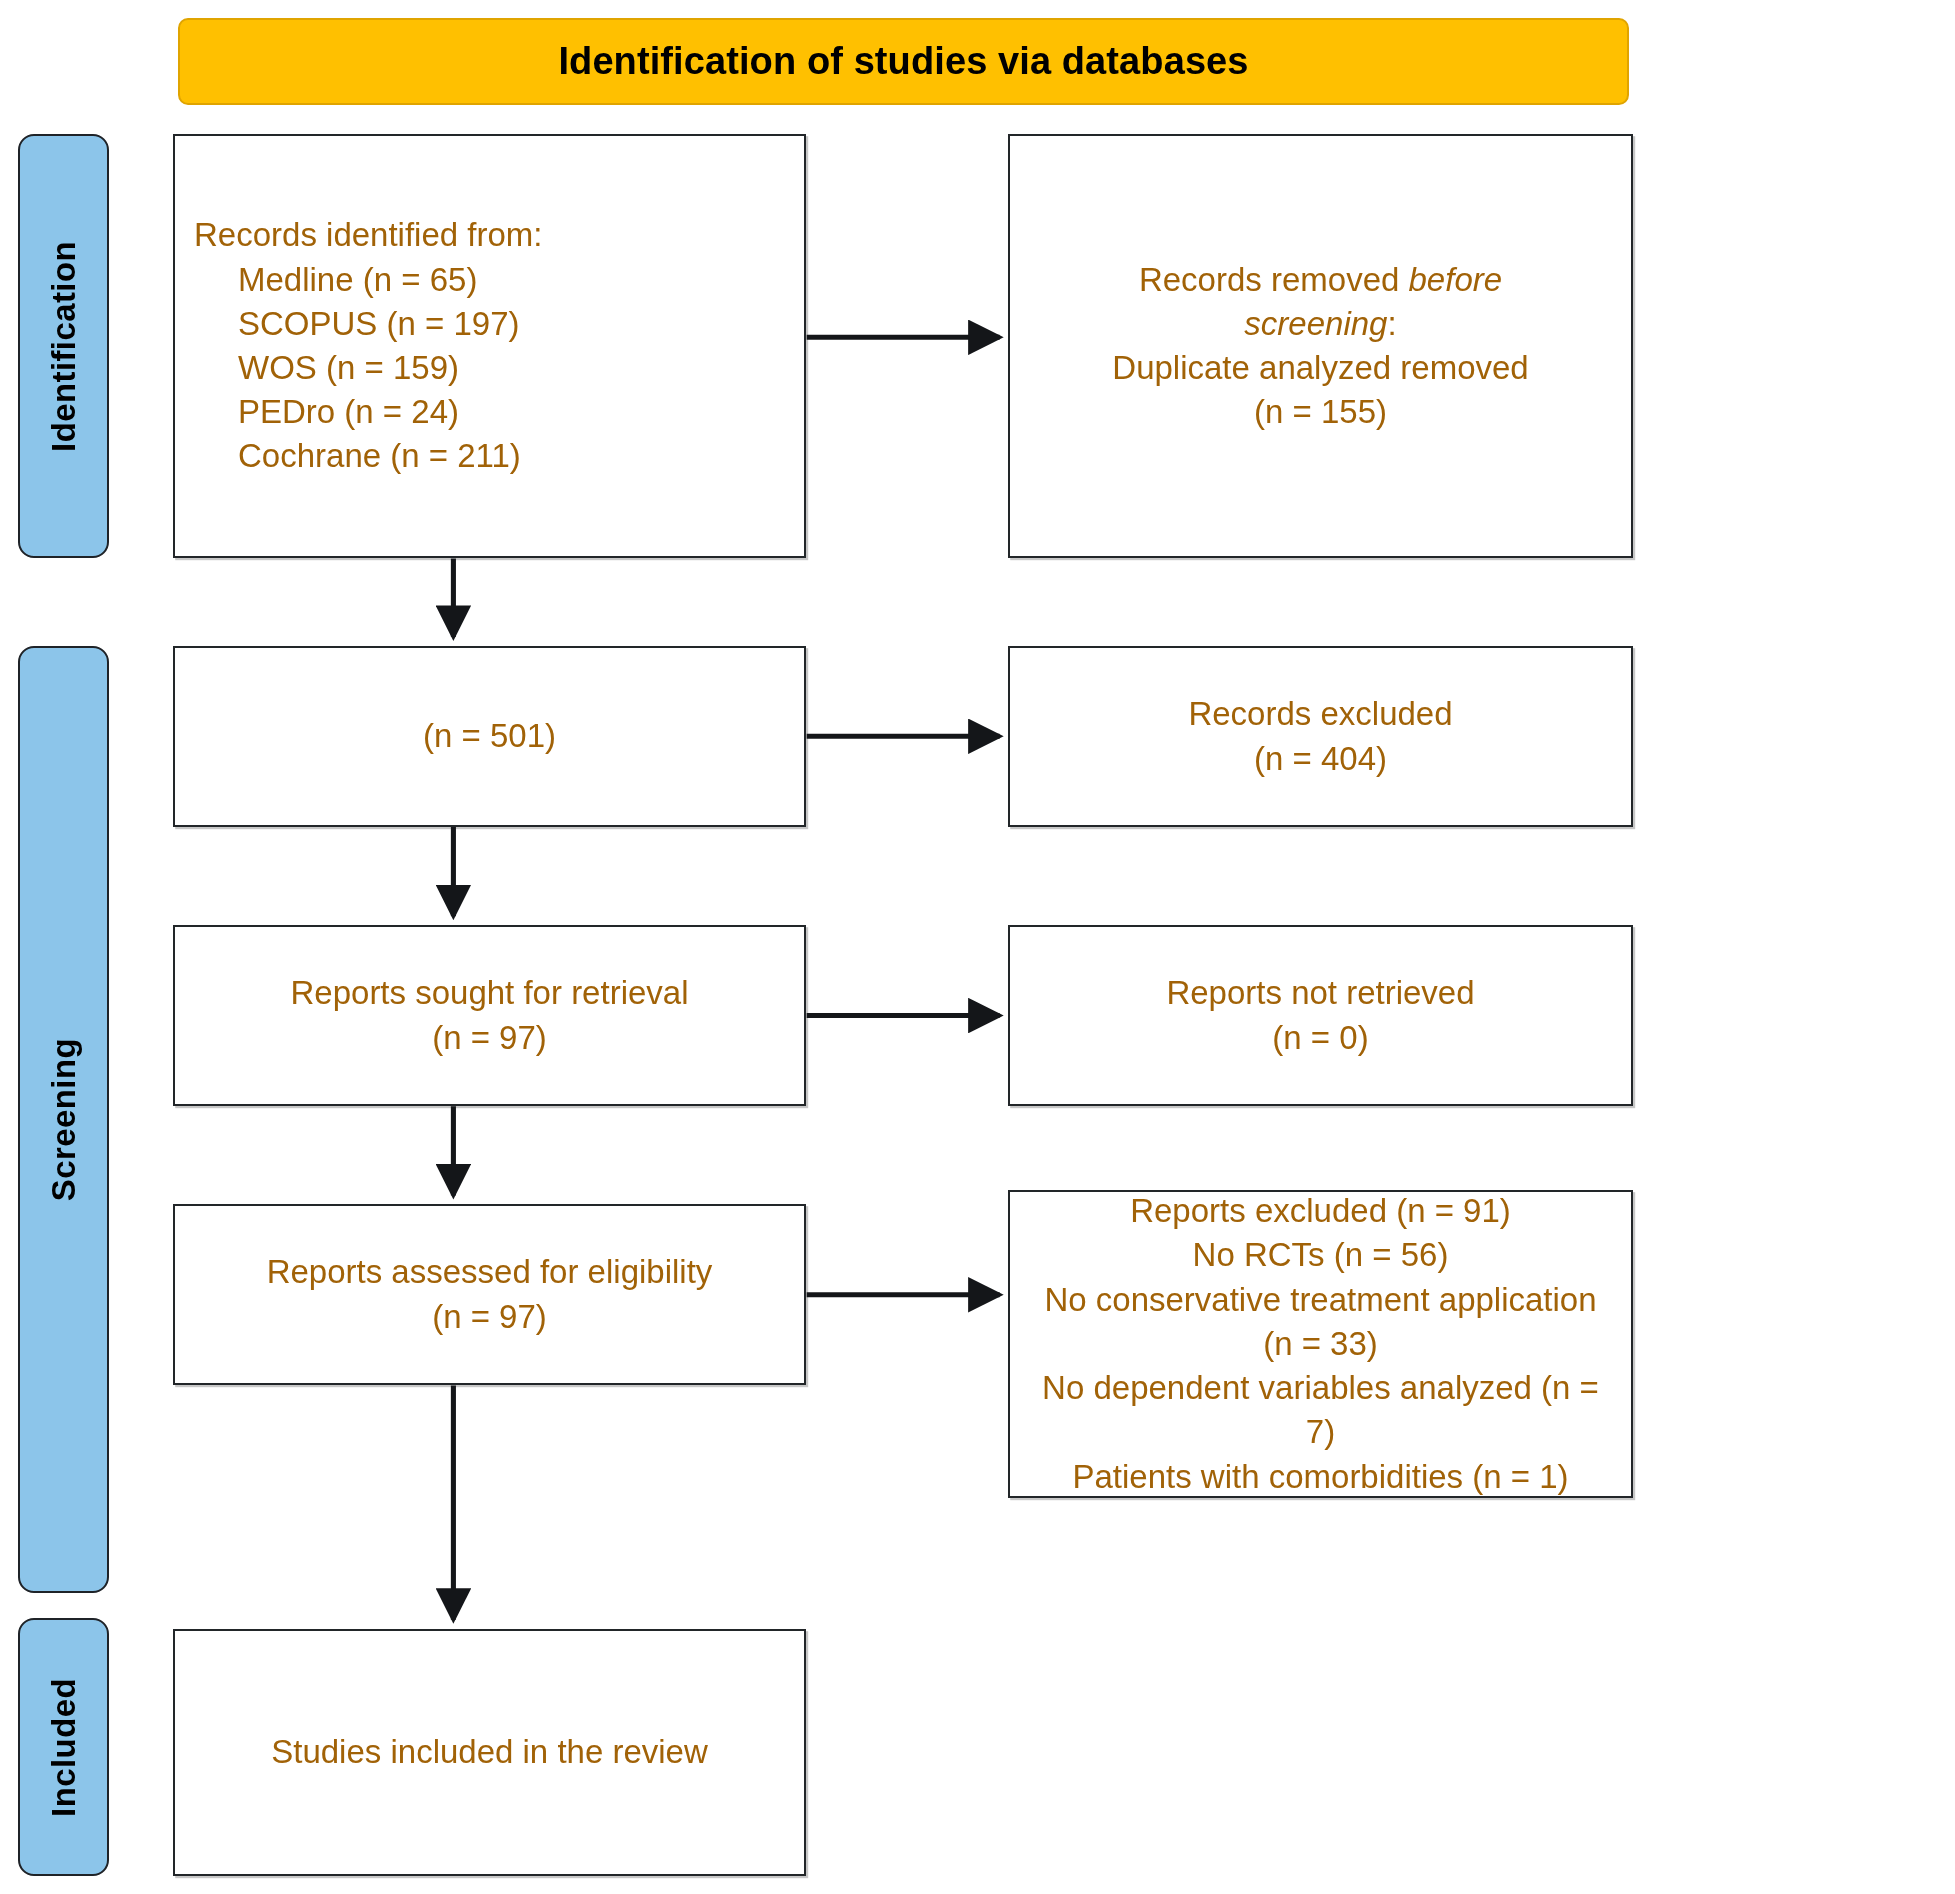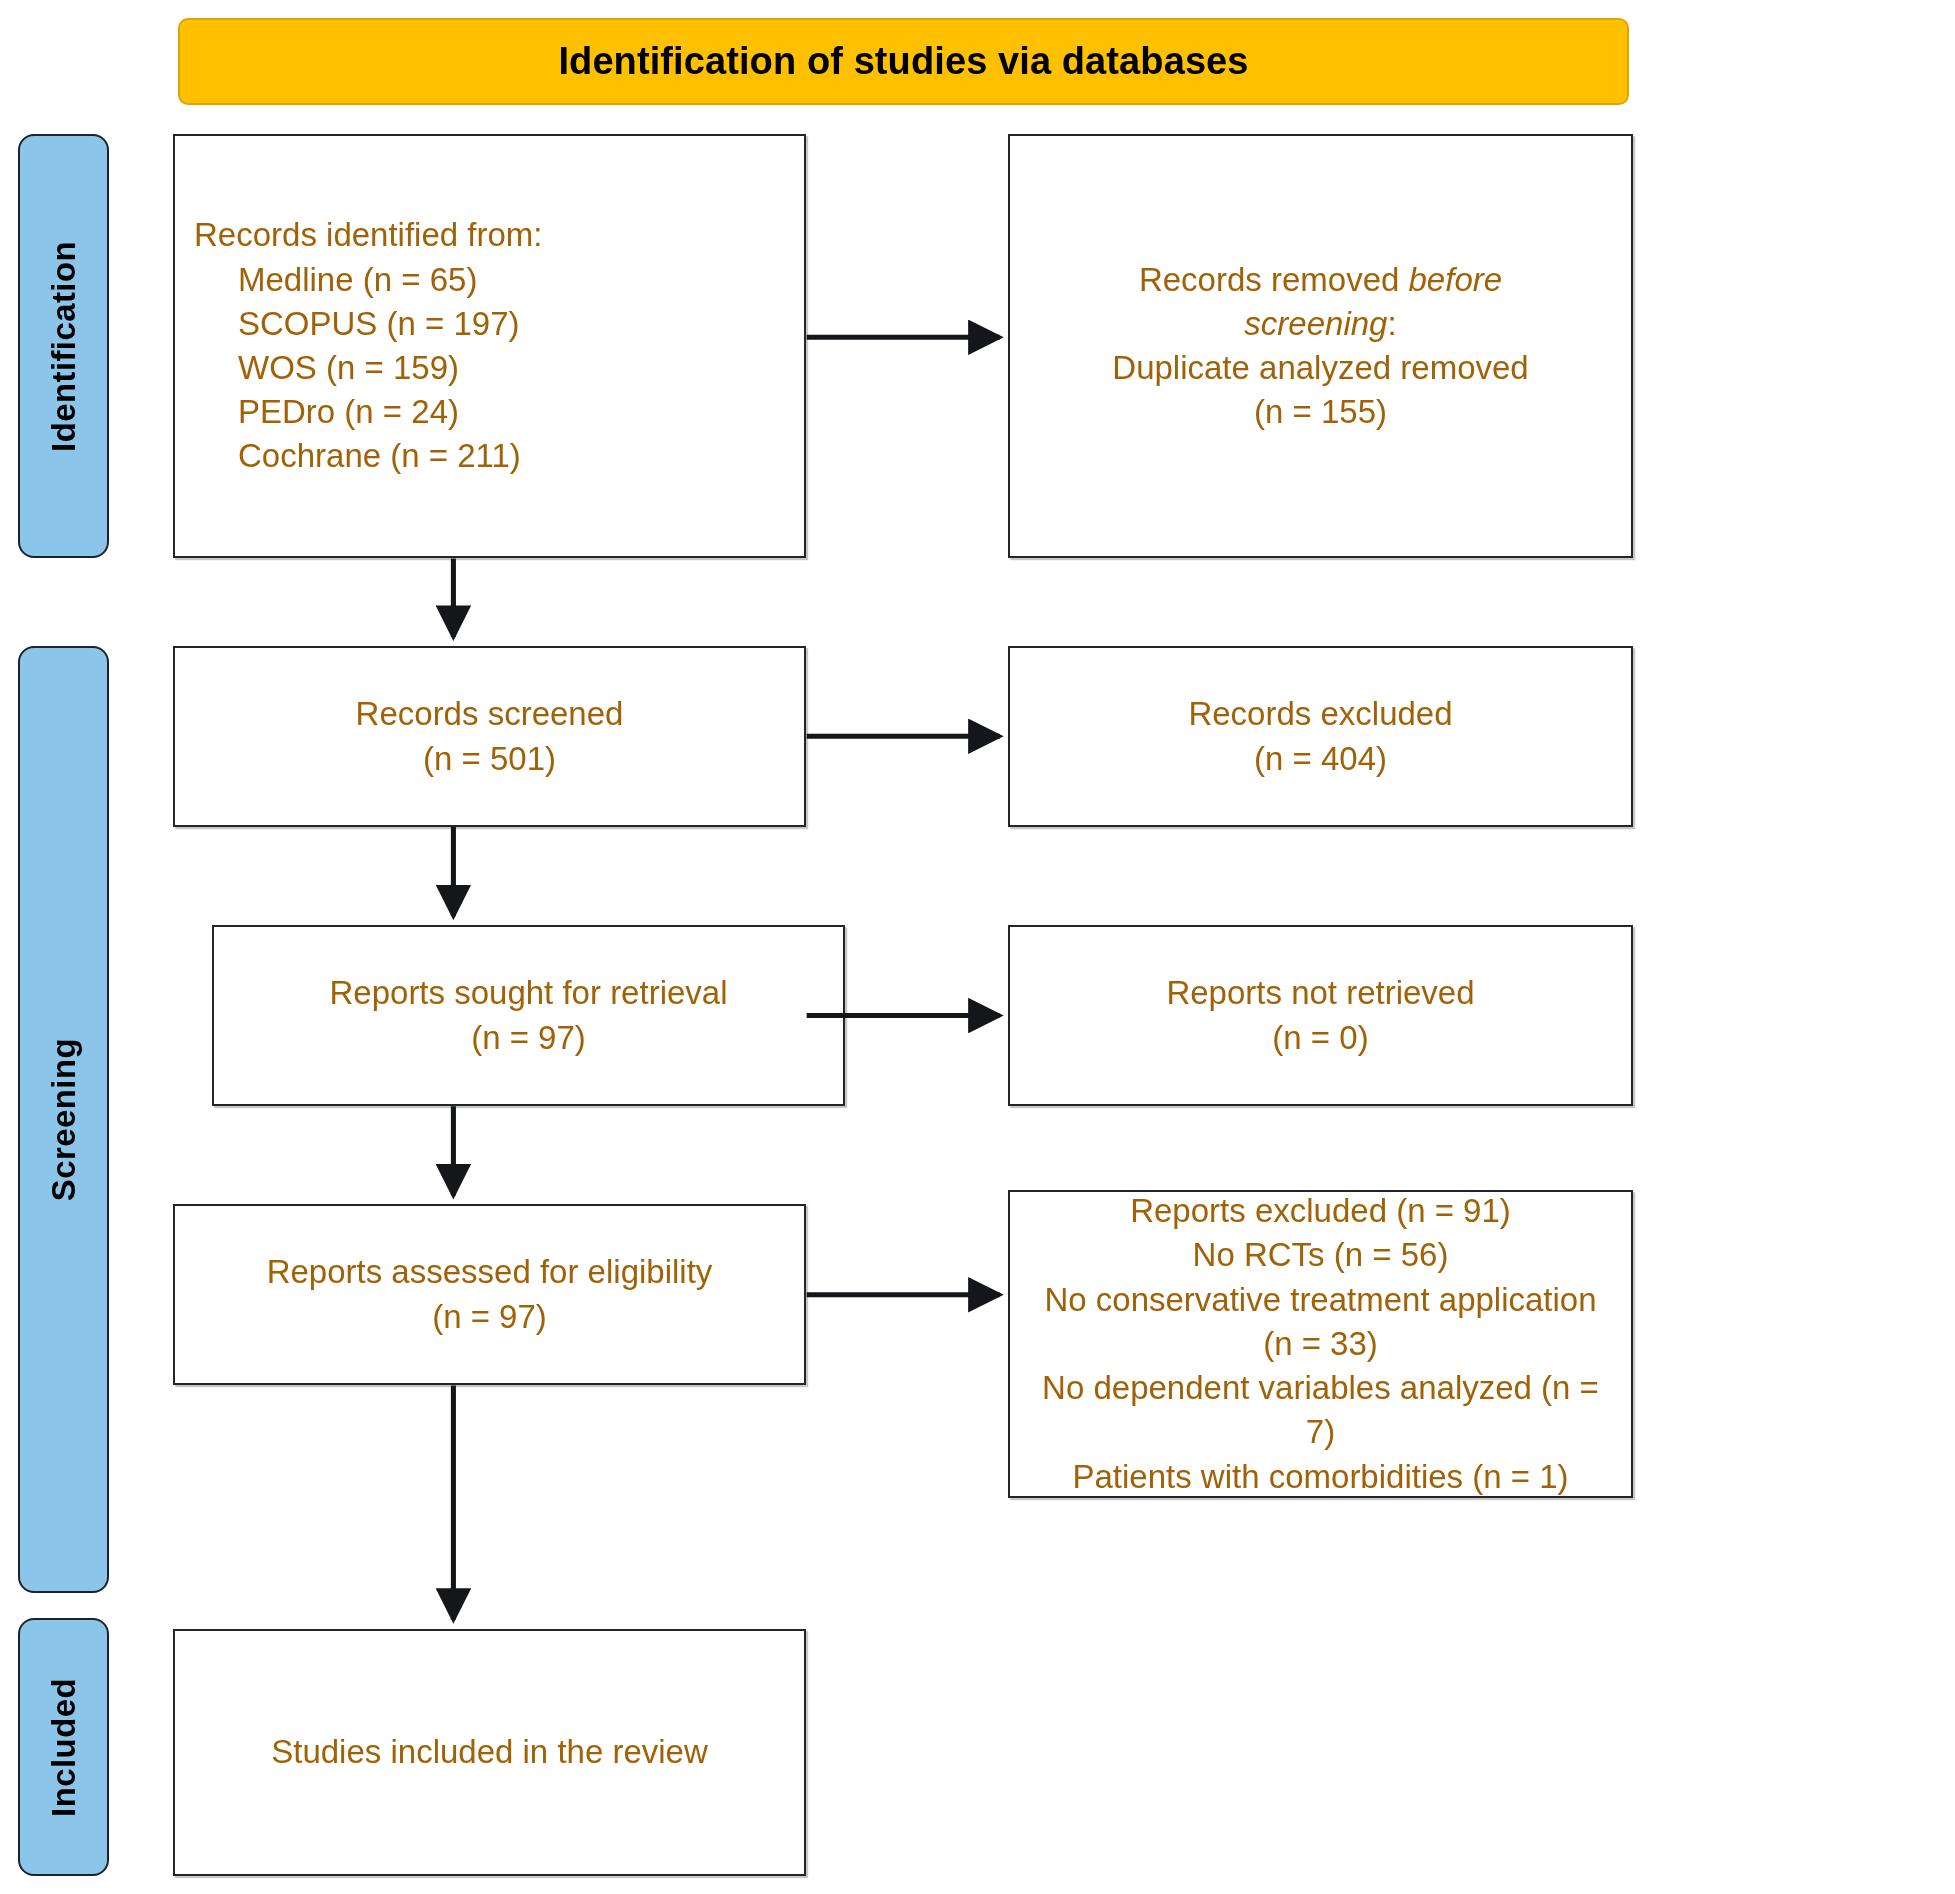--- a/index.html
+++ b/index.html
@@ -87,21 +87,21 @@
     color: #a16207;
   }
   .center  { text-align: center; }
   .leftal  { text-align: left; }
   .indent  { padding-left: 44px; display: block; }
   .ital    { font-style: italic; }
 
   
   #box-identified   { left: 173px; top: 134px;  width: 633px; height: 424px; }
   #box-screened     { left: 173px; top: 646px;  width: 633px; height: 181px; }
-  #box-sought       { left: 173px; top: 925px; width: 633px; height: 181px; margin-left: 39px; }
+  #box-sought       { left: 173px; top: 925px; width: 633px; height: 181px; }
   #box-assessed     { left: 173px; top: 1204px; width: 633px; height: 181px; }
   #box-included     { left: 173px; top: 1629px; width: 633px; height: 247px; }
 
   
   #box-removed      { left: 1008px; top: 134px;  width: 625px; height: 424px; }
   #box-excluded     { left: 1008px; top: 646px;  width: 625px; height: 181px; }
   #box-notretrieved { left: 1008px; top: 925px; width: 625px; height: 181px; }
   #box-repexcluded  { left: 1008px; top: 1190px; width: 625px; height: 308px; }
 
   
@@ -148,21 +148,20 @@
     <div class="box-inner center">
       <div><span>Records removed </span><span class="ital">before</span></div>
       <div><span class="ital">screening</span><span>:</span></div>
       <div>Duplicate analyzed removed</div>
       <div>(n = 155)</div>
     </div>
   </div>
 
   <div class="box" id="box-screened">
     <div class="box-inner center">
-      <div>Records screened</div>
       <div>(n = 501)</div>
     </div>
   </div>
 
   <div class="box" id="box-excluded">
     <div class="box-inner center">
       <div>Records excluded</div>
       <div>(n = 404)</div>
     </div>
   </div>

